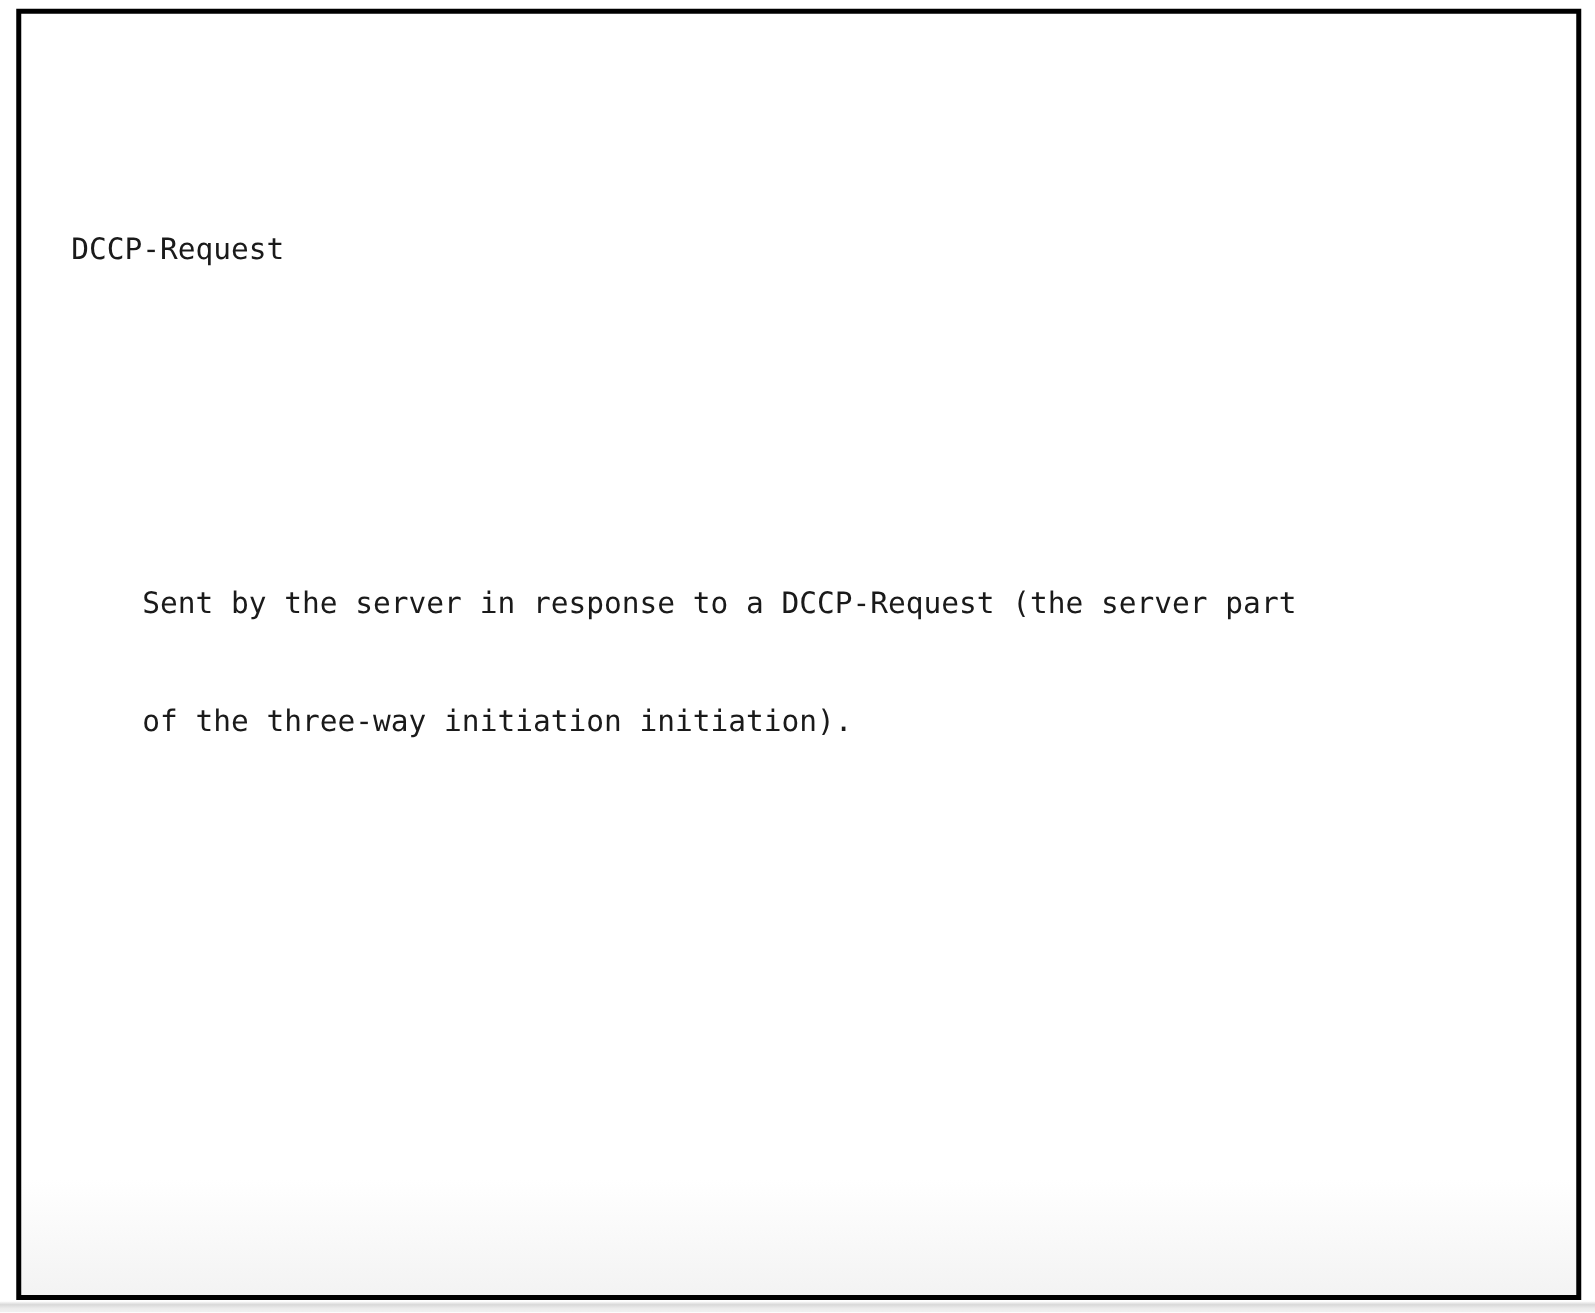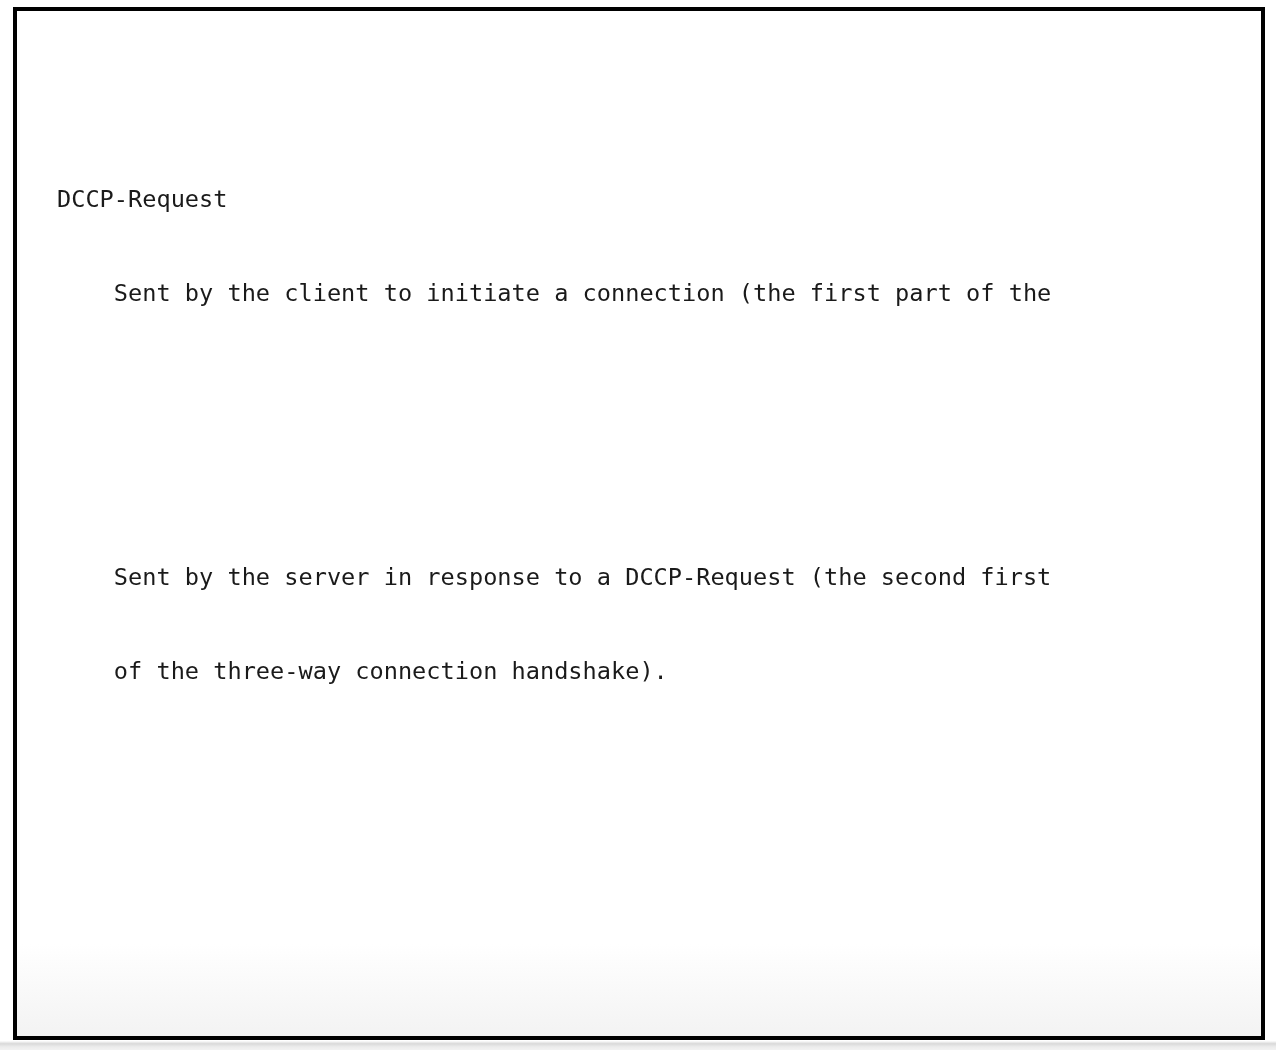--- a/index.html
+++ b/index.html
@@ -41,26 +41,25 @@
 </style>
 </head>
 <body>
 
 <div class="page">
 
   <div class="pre-box">
 
     <div class="entry first">
       <div class="term">DCCP-Request</div>
-      <div class="def-line">Sent by the client to initiate a connection (the first part of the</div>
     </div>
 
     <div class="entry">
-      <div class="def-line">Sent by the server in response to a DCCP-Request (the second first</div>
-      <div class="def-line">of the three-way connection handshake).</div>
+      <div class="def-line">Sent by the server in response to a DCCP-Request (the server part</div>
+      <div class="def-line">of the three-way initiation initiation).</div>
     </div>
 
     
 
     
 
     
 
     
 

